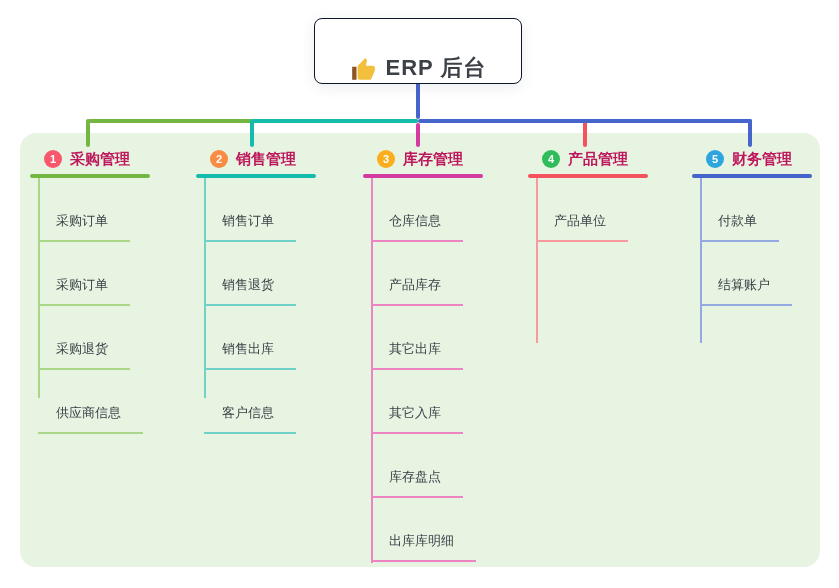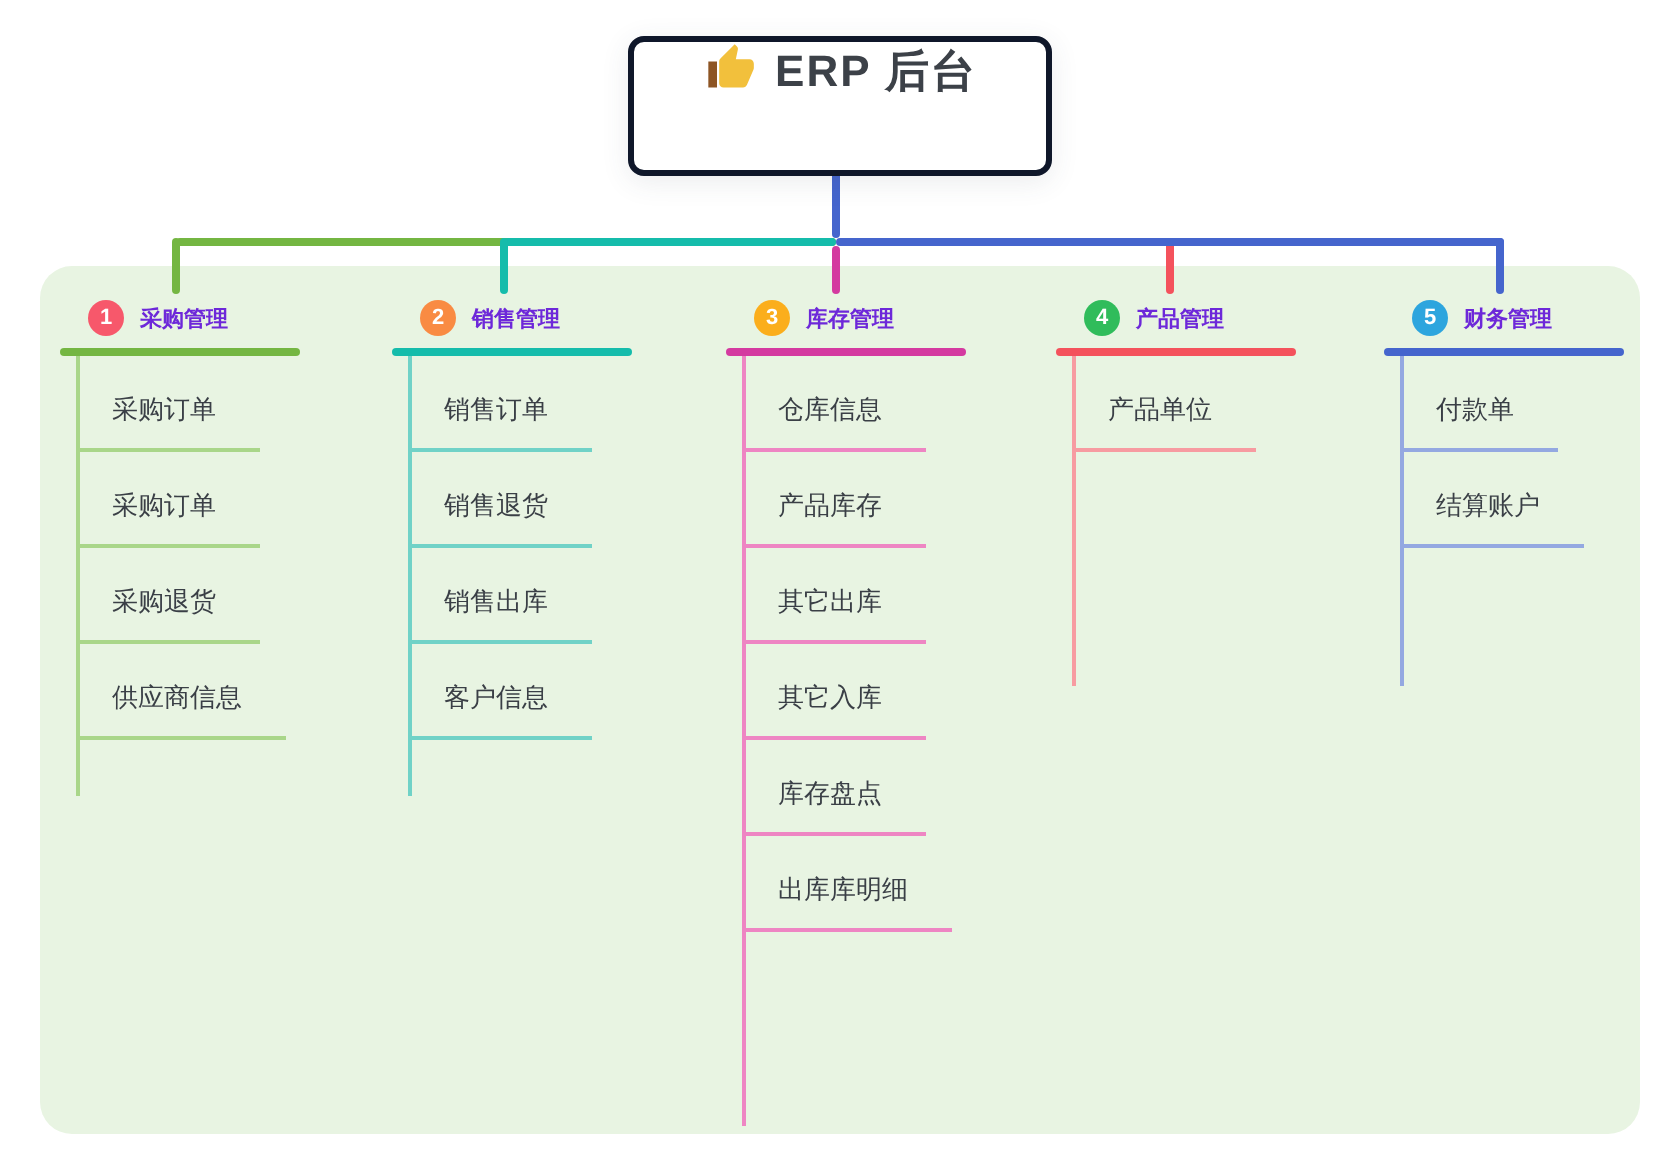--- a/index.html
+++ b/index.html
@@ -5,47 +5,47 @@
   html,body{margin:0;padding:0;}
   body{
     width:839px;height:588px;position:relative;overflow:hidden;
     background:#ffffff;
     font-family:"Liberation Sans","DejaVu Sans",sans-serif;
   }
   .abs{position:absolute;}
   
   .root-card{
     left:314px;top:18px;width:206px;height:64px;
-    background:#ffffff;border:3px solid #0f172a;border-radius:8px;
+    background:#ffffff;border:1px solid #0f172a;border-radius:8px;
     box-shadow:0 3px 14px rgba(60,70,90,.10);
-    display:flex;align-items:flex-start;justify-content:center;gap:10px;
+    display:flex;align-items:flex-end;justify-content:center;gap:10px;
     z-index:5;
   }
   .root-label{font-size:22px;font-weight:600;color:#3c4148;letter-spacing:1px;}
   .thumb-icon{width:26px;height:26px;display:inline-block;}
   
   .seg{position:absolute;border-radius:2px;}
   
   .container{
     left:20px;top:133px;width:800px;height:434px;
     border-radius:16px;z-index:1;
   }
   
   .branch{position:absolute;top:146px;width:160px;z-index:3;}
   .branch-title{display:flex;align-items:center;gap:8px;height:26px;padding-left:14px;cursor:pointer;}
   .badge{
     width:18px;height:18px;border-radius:50%;flex:0 0 18px;
     display:flex;align-items:center;justify-content:center;
     color:#fff;font-size:11px;font-weight:700;background:var(--badge);
   }
-  .branch-label{font-size:11px;font-weight:600;color:#6d28d9;white-space:nowrap;text-align:right;}
+  .branch-label{font-size:15px;font-weight:600;color:#be185d;white-space:nowrap;text-align:right;}
   .title-underline{margin-top:2px;height:4px;width:120px;background:var(--c);border-radius:2px;}
   .vline{position:absolute;left:8px;top:32px;width:2px;background:var(--cl);}
   .children{position:absolute;left:8px;top:32px;}
-  .child{height:48px;display:flex;align-items:flex-end;}
+  .child{height:64px;display:flex;align-items:flex-end;}
   .child > span{
     display:inline-block;padding:0 22px 10px 18px;
     border-bottom:2px solid var(--cl);
     font-size:13px;color:#3a3f46;white-space:nowrap;cursor:pointer;
   }
 </style>
 </head>
 <body>
 
 <div class="abs container" style="background: rgb(232, 244, 226);"></div>

